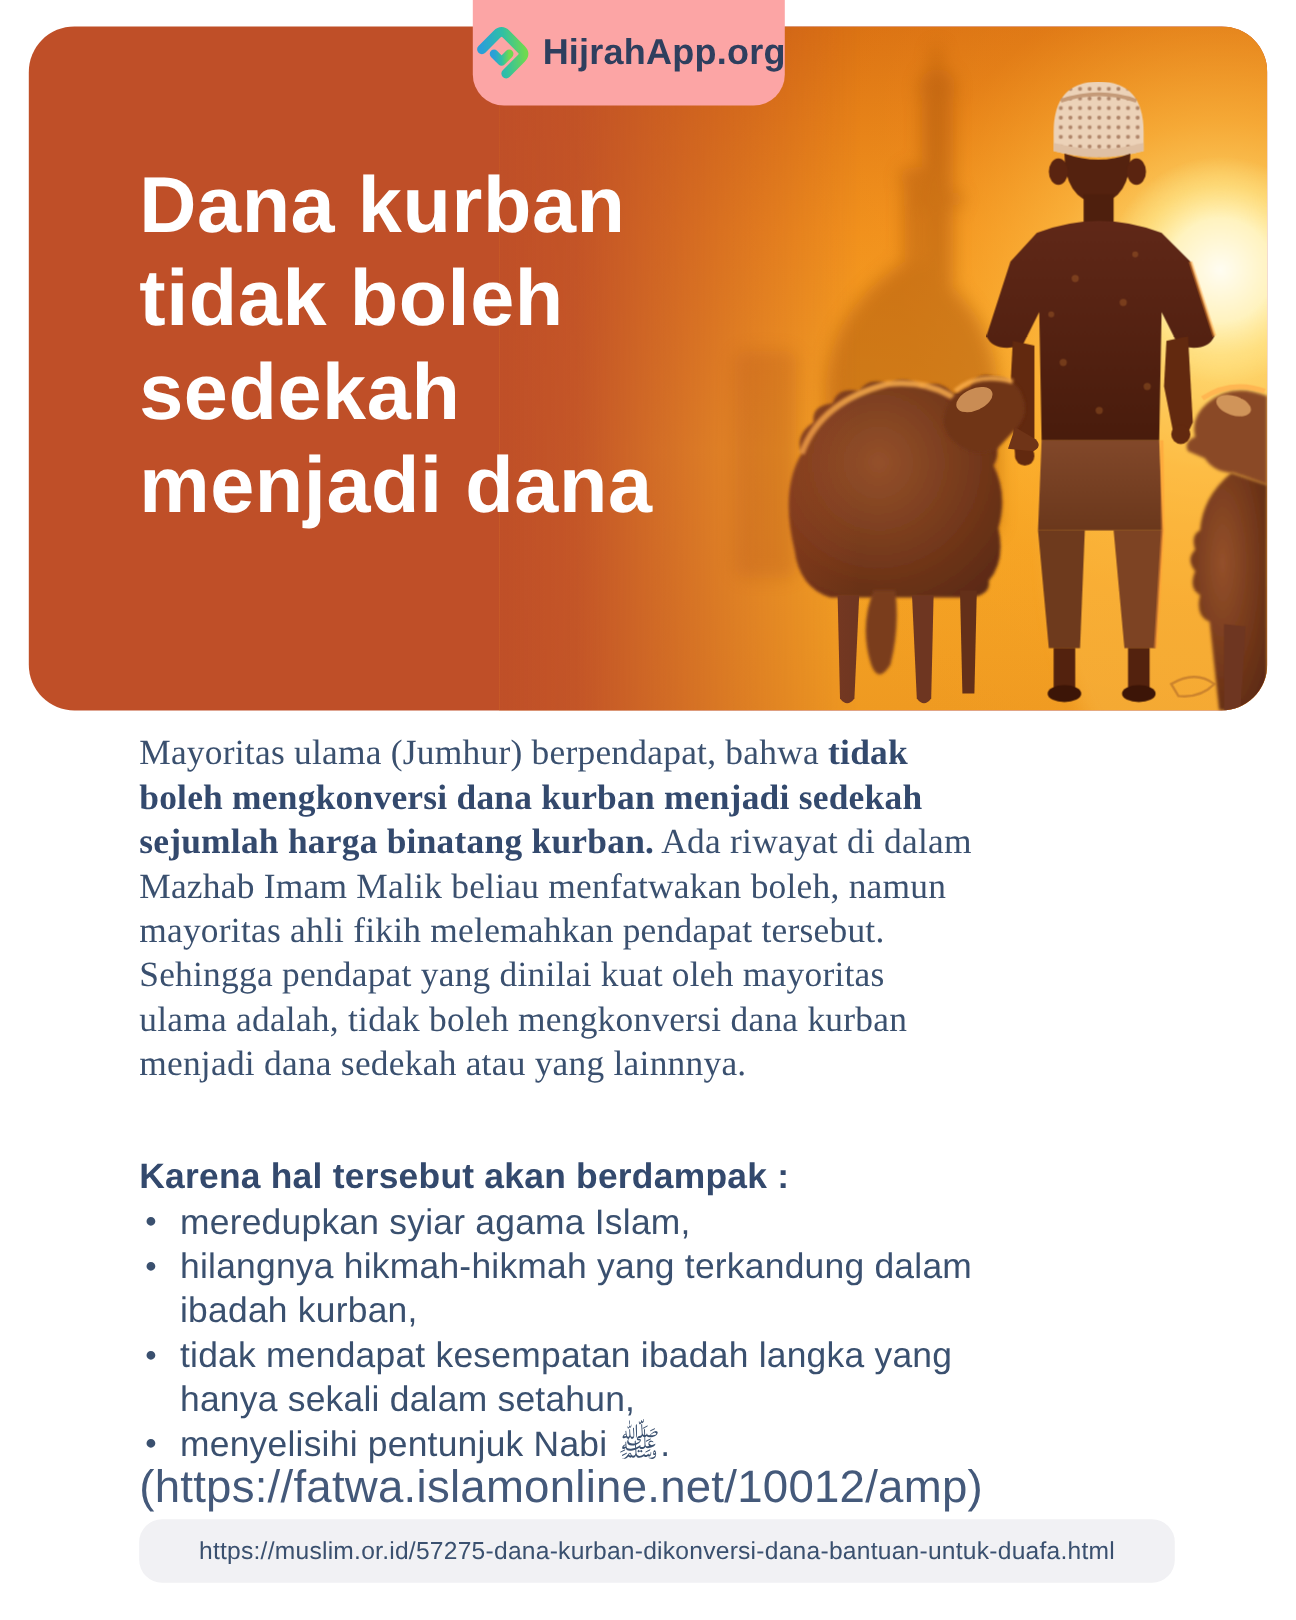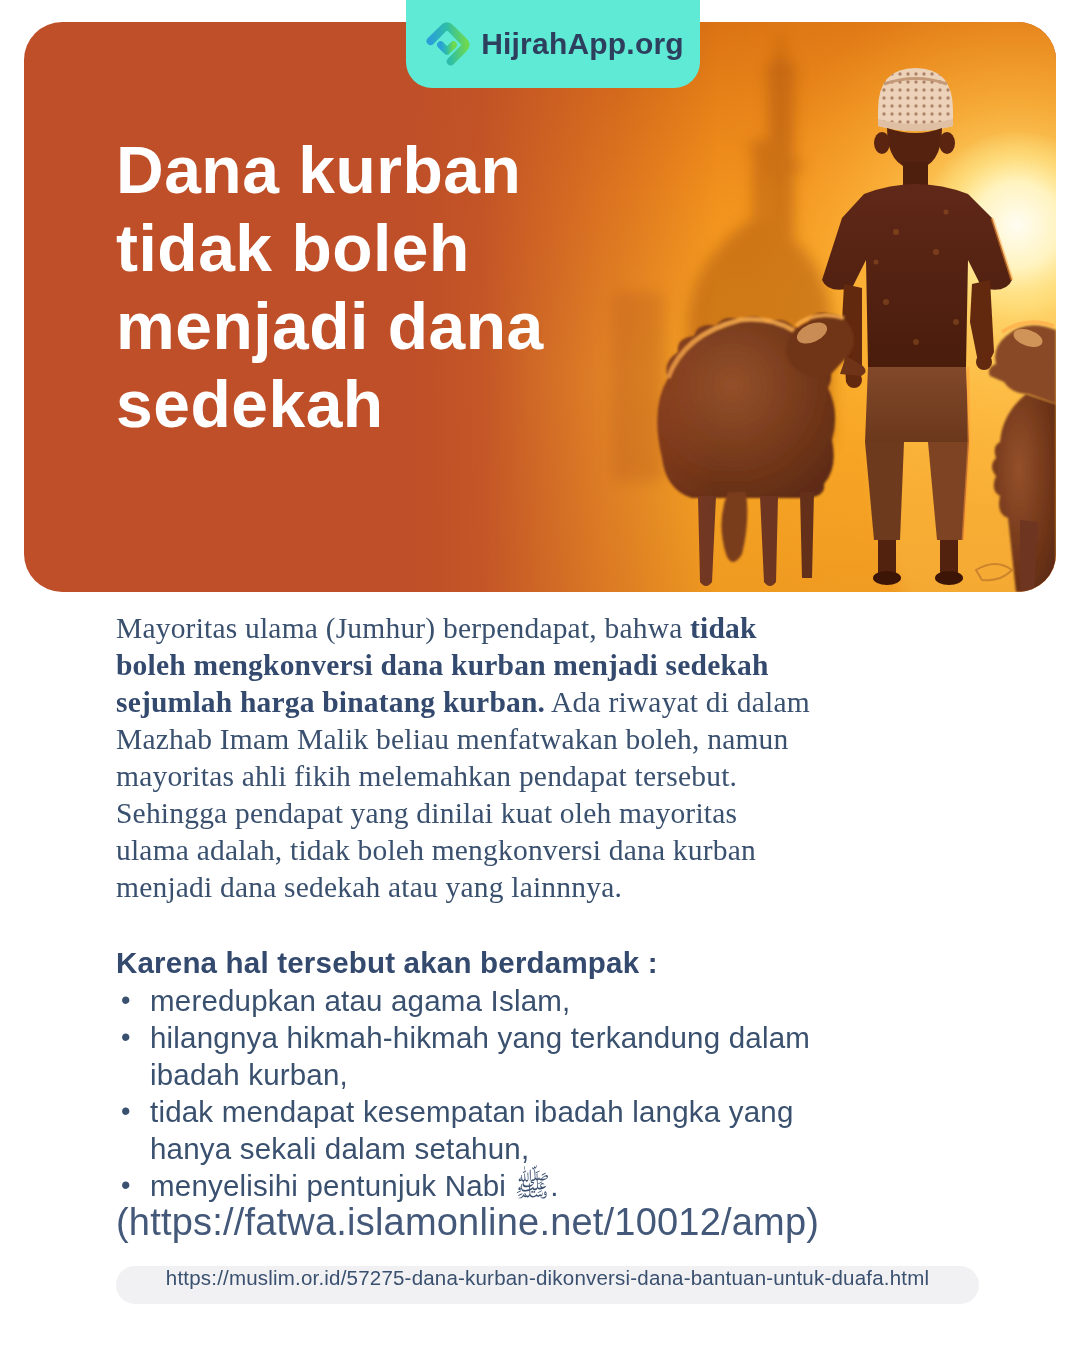--- a/index.html
+++ b/index.html
@@ -19,46 +19,46 @@
     content:"";position:absolute;inset:0;
     background:linear-gradient(90deg,#bf4f28 0%,rgba(191,79,40,.92) 10%,rgba(191,79,40,0) 47%);
   }
   .hero-title{
     position:absolute;left:92px;top:109px;margin:0;z-index:3;
     color:#ffffff;font-size:66px;line-height:78px;font-weight:700;letter-spacing:.5px;
   }
   .hero-title .tl{display:block;}
   
   .logo-notch{
-    position:absolute;left:406px;top:0;width:294px;height:88px;z-index:5;
-    background:#5eead4;border-radius:0 0 26px 26px;
+    position:absolute;left:394px;top:0;width:260px;height:88px;z-index:5;
+    background:#fca5a5;border-radius:0 0 26px 26px;
     display:flex;align-items:center;justify-content:center;gap:9px;
   }
   .logo-mark svg{display:block;}
   .logo-text{font-size:30px;color:#2e3f5e;letter-spacing:.2px;white-space:nowrap;}
   .logo-text .w600{font-weight:700;}
   .logo-text .w800{font-weight:800;}
   
   .article{
     position:absolute;left:116px;top:610px;width:872px;
     color:#3a506f;font-size:29.5px;line-height:37px;letter-spacing:.2px;
   }
   .para{margin:0;white-space:pre-line;font-family:Liberation Serif, serif;}
   .para .b{font-weight:700;color:#33496d;}
-  .impact-head{margin:38px 0 0 0;font-weight:700;color:#33496d;}
+  .impact-head{margin:56px 0 0 0;font-weight:700;color:#33496d;}
   .impact-list{list-style:none;margin:1px 0 0 0;padding:0;}
   .impact-list li{display:flex;align-items:flex-start;}
   .impact-list .dot{flex:none;width:34px;padding-left:5px;box-sizing:border-box;font-size:27px;}
   .impact-list .li-text{white-space:pre-line;}
   .fatwa{margin:0;font-weight:400;color:#44597a;font-size:38px;}
   
   .source-pill{
-    position:absolute;left:116px;top:1266px;width:863px;height:38px;
+    position:absolute;left:116px;top:1266px;width:863px;height:53px;
     background:#f1f1f4;border-radius:19px;
-    display:flex;justify-content:center;
+    display:flex;align-items:center;justify-content:center;
     font-size:20.5px;color:#3a506f;letter-spacing:.2px;white-space:nowrap;
   }
 </style>
 </head>
 <body>
 
 <div class="poster">
 
   <div class="hero-card">
     <div class="hero-photo">
@@ -177,22 +177,22 @@
           <path d="M 640 382 L 610 372 Q 586 392 584 420 Q 576 424 580 436 Q 572 444 580 454 Q 574 468 584 474 Q 580 492 592 496 L 600 570 L 640 570 Z" fill="url(#sheepB)" filter="url(#bl1)"></path>
           <path d="M 604 498 L 622 500 L 618 570 L 604 570 Z" fill="#6e3621"></path>
           <path d="M 560 548 Q 580 536 596 548 Q 584 560 566 558 Z" fill="none" stroke="#b06a2a" stroke-width="2" opacity=".6"></path>
         </g>
       </svg>
     </div>
 
     <h1 class="hero-title">
         <span class="tl">Dana kurban</span>
         <span class="tl">tidak boleh</span>
+        <span class="tl">sedekah</span>
         <span class="tl">menjadi dana</span>
-        <span class="tl">sedekah</span>
       </h1>
   </div>
 
   <div class="logo-notch">
     <span class="logo-mark">
       <svg width="50" height="50" viewBox="0 0 56 56">
         <defs>
           <linearGradient id="lg" x1="1" y1="0" x2="0" y2="1">
             <stop offset="0" stop-color="#6fd94e"></stop>
             <stop offset=".5" stop-color="#2fbfa6"></stop>
@@ -214,21 +214,21 @@
 sejumlah harga binatang kurban.</span><span> Ada riwayat di dalam
 Mazhab Imam Malik beliau menfatwakan boleh, namun
 mayoritas ahli fikih melemahkan pendapat tersebut.
 Sehingga pendapat yang dinilai kuat oleh mayoritas
 ulama adalah, tidak boleh mengkonversi dana kurban
 menjadi dana sedekah atau yang lainnnya.</span></p>
     <p class="impact-head">Karena hal tersebut akan berdampak :</p>
     <ul class="impact-list">
         <li>
           <span class="dot">•</span>
-          <span class="li-text">meredupkan atau agama Islam,</span>
+          <span class="li-text">meredupkan syiar agama Islam,</span>
         </li>
         <li>
           <span class="dot">•</span>
           <span class="li-text">hilangnya hikmah-hikmah yang terkandung dalam
 ibadah kurban,</span>
         </li>
         <li>
           <span class="dot">•</span>
           <span class="li-text">tidak mendapat kesempatan ibadah langka yang
 hanya sekali dalam setahun,</span>

